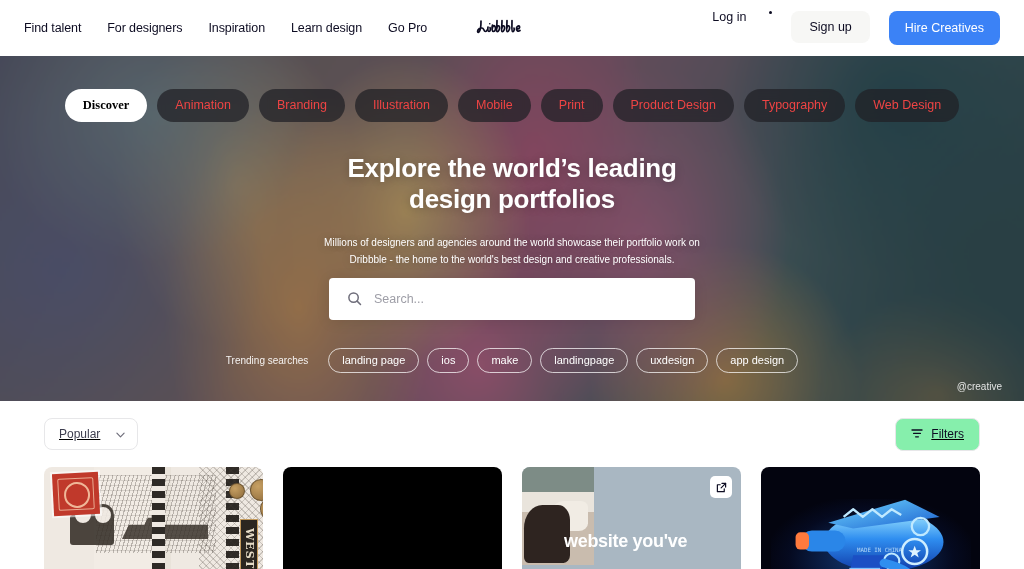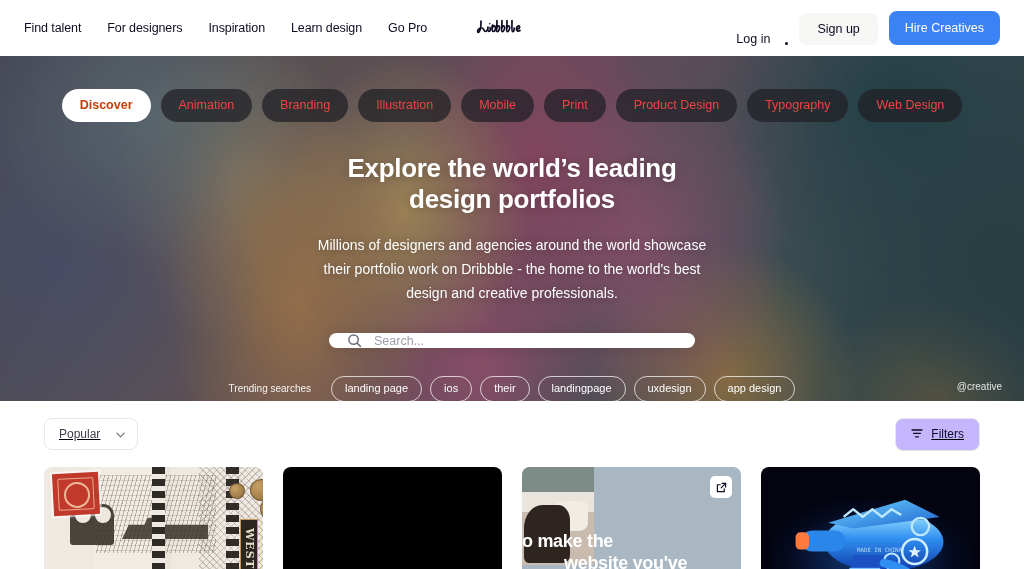--- a/index.html
+++ b/index.html
@@ -53,22 +53,22 @@
     transform: translate(-50%, -50%);
     display: flex;
     align-items: center;
     cursor: pointer;
   }
   .brand svg { display: block; }
 
   .nav-right {
     margin-left: auto;
     display: flex;
-    align-items: flex-end;
-    gap: 0;
+    align-items: flex-start;
+    gap: 8px;
   }
   .login-link {
     font-size: 12.5px;
     color: #0d0c22;
     font-weight: 500;
     cursor: pointer;
     padding: 0 6px;
     line-height: 1;
   }
   .nav-dot {
@@ -161,53 +161,54 @@
     border-radius: 22px;
     padding: 10px 18px;
     cursor: pointer;
     font-family: inherit;
     white-space: nowrap;
     line-height: 1;
     backdrop-filter: blur(4px);
   }
   .cat-pill.active {
     background: #ffffff;
-    color: #c2410c;
+    color: #000000;
     font-weight: 600;
+    font-family: Liberation Serif, serif;
   }
 
   
   .hero-title {
     margin-top: 31px;
     font-size: 26px;
     line-height: 1.22;
     font-weight: bold;
     color: #ffffff;
     text-align: center;
     letter-spacing: -0.3px;
     text-shadow: 0 1px 10px rgba(0,0,0,0.22);
   }
   .hero-sub {
     margin-top: 18px;
-    font-size: 14px;
+    font-size: 10px;
     line-height: 1.7;
     color: #ffffff;
     text-align: center;
     font-weight: 400;
     max-width: 400px;
     text-shadow: 0 1px 8px rgba(0,0,0,0.25);
   }
 
   
   .search-wrap {
-    margin-top: 28px;
+    margin-top: 10px;
     width: 366px;
     height: 42px;
     background: #ffffff;
-    border-radius: 12px;
+    border-radius: 4px;
     display: flex;
     align-items: center;
     padding: 0 18px;
     box-shadow: 0 2px 14px rgba(0,0,0,0.10);
     cursor: text;
   }
   .search-icon { flex: none; margin-right: 12px; display: flex; }
   .search-input {
     flex: 1;
     border: none;
@@ -284,21 +285,21 @@
     display: flex;
     align-items: center;
     gap: 8px;
     border: 1px solid #e7e7e9;
     border-radius: 8px;
     padding: 9px 15px;
     font-size: 12px;
     color: #0d0c22;
     font-weight: 500;
     cursor: pointer;
-    background: #c4b5fd;
+    background: #86efac;
     font-family: inherit;
     line-height: 1;
   }
 
   
   .shots {
     padding: 0 44px;
     display: grid;
     grid-template-columns: repeat(4, 1fr);
     gap: 20px;
@@ -568,21 +569,21 @@
             <line x1="10.8" y1="10.8" x2="14.4" y2="14.4" stroke-linecap="round"></line>
           </svg>
         </span>
         <input class="search-input" type="text" placeholder="Search..." style="">
       </div>
 
       <div class="trending">
         <span class="trending-label">Trending searches</span>
         <button class="trend-pill">landing page</button>
         <button class="trend-pill">ios</button>
-        <button class="trend-pill">their</button>
+        <button class="trend-pill">make</button>
         <button class="trend-pill">landingpage</button>
         <button class="trend-pill">uxdesign</button>
         <button class="trend-pill">app design</button>
       </div>
 
     </div>
 
     <span class="credit">@creative</span>
   </section>
 
@@ -634,21 +635,20 @@
     <div class="shot shot-website">
       <div class="ws-photo"></div>
       <div class="ws-open">
         <svg width="11" height="11" viewBox="0 0 12 12" fill="none" stroke="#0d0c22" stroke-width="1.3" stroke-linecap="round" stroke-linejoin="round">
           <path d="M6.5 1.5 H10.5 V5.5"></path>
           <path d="M10.5 1.5 L5.6 6.4"></path>
           <path d="M9 7.4 V10.5 H1.5 V3 H4.6"></path>
         </svg>
       </div>
       <div class="ws-text">
-        <div class="ws-l1">o make the</div>
         <div class="ws-l2">website you've</div>
 
       </div>
     </div>
 
     <div class="shot shot-raygun">
       <div class="rg-glow"></div>
       <svg class="rg-svg" viewBox="0 0 228 170">
         <defs>
           <linearGradient id="rgBody" x1="0" y1="0" x2="0" y2="1">

